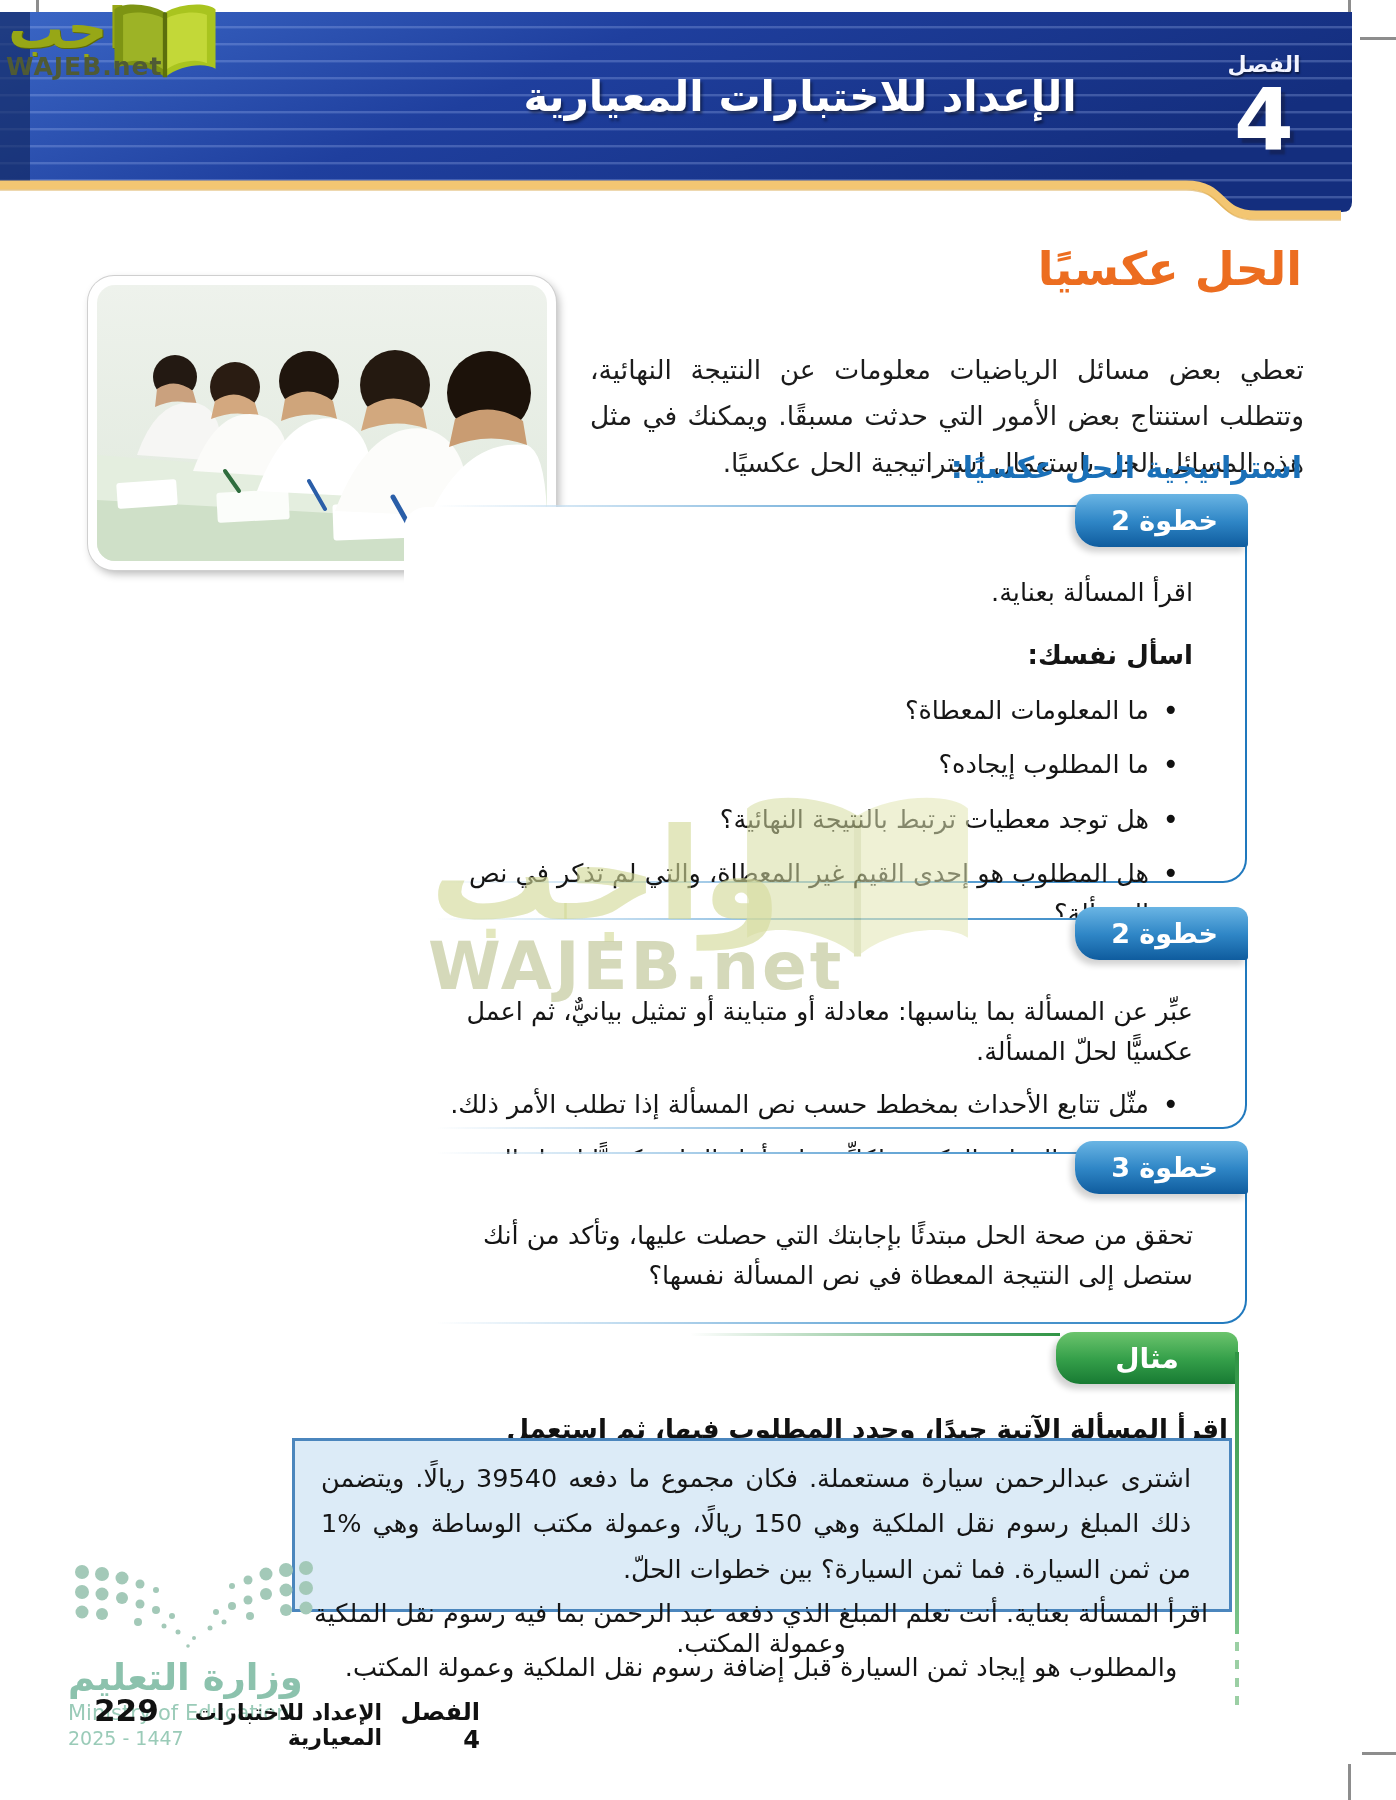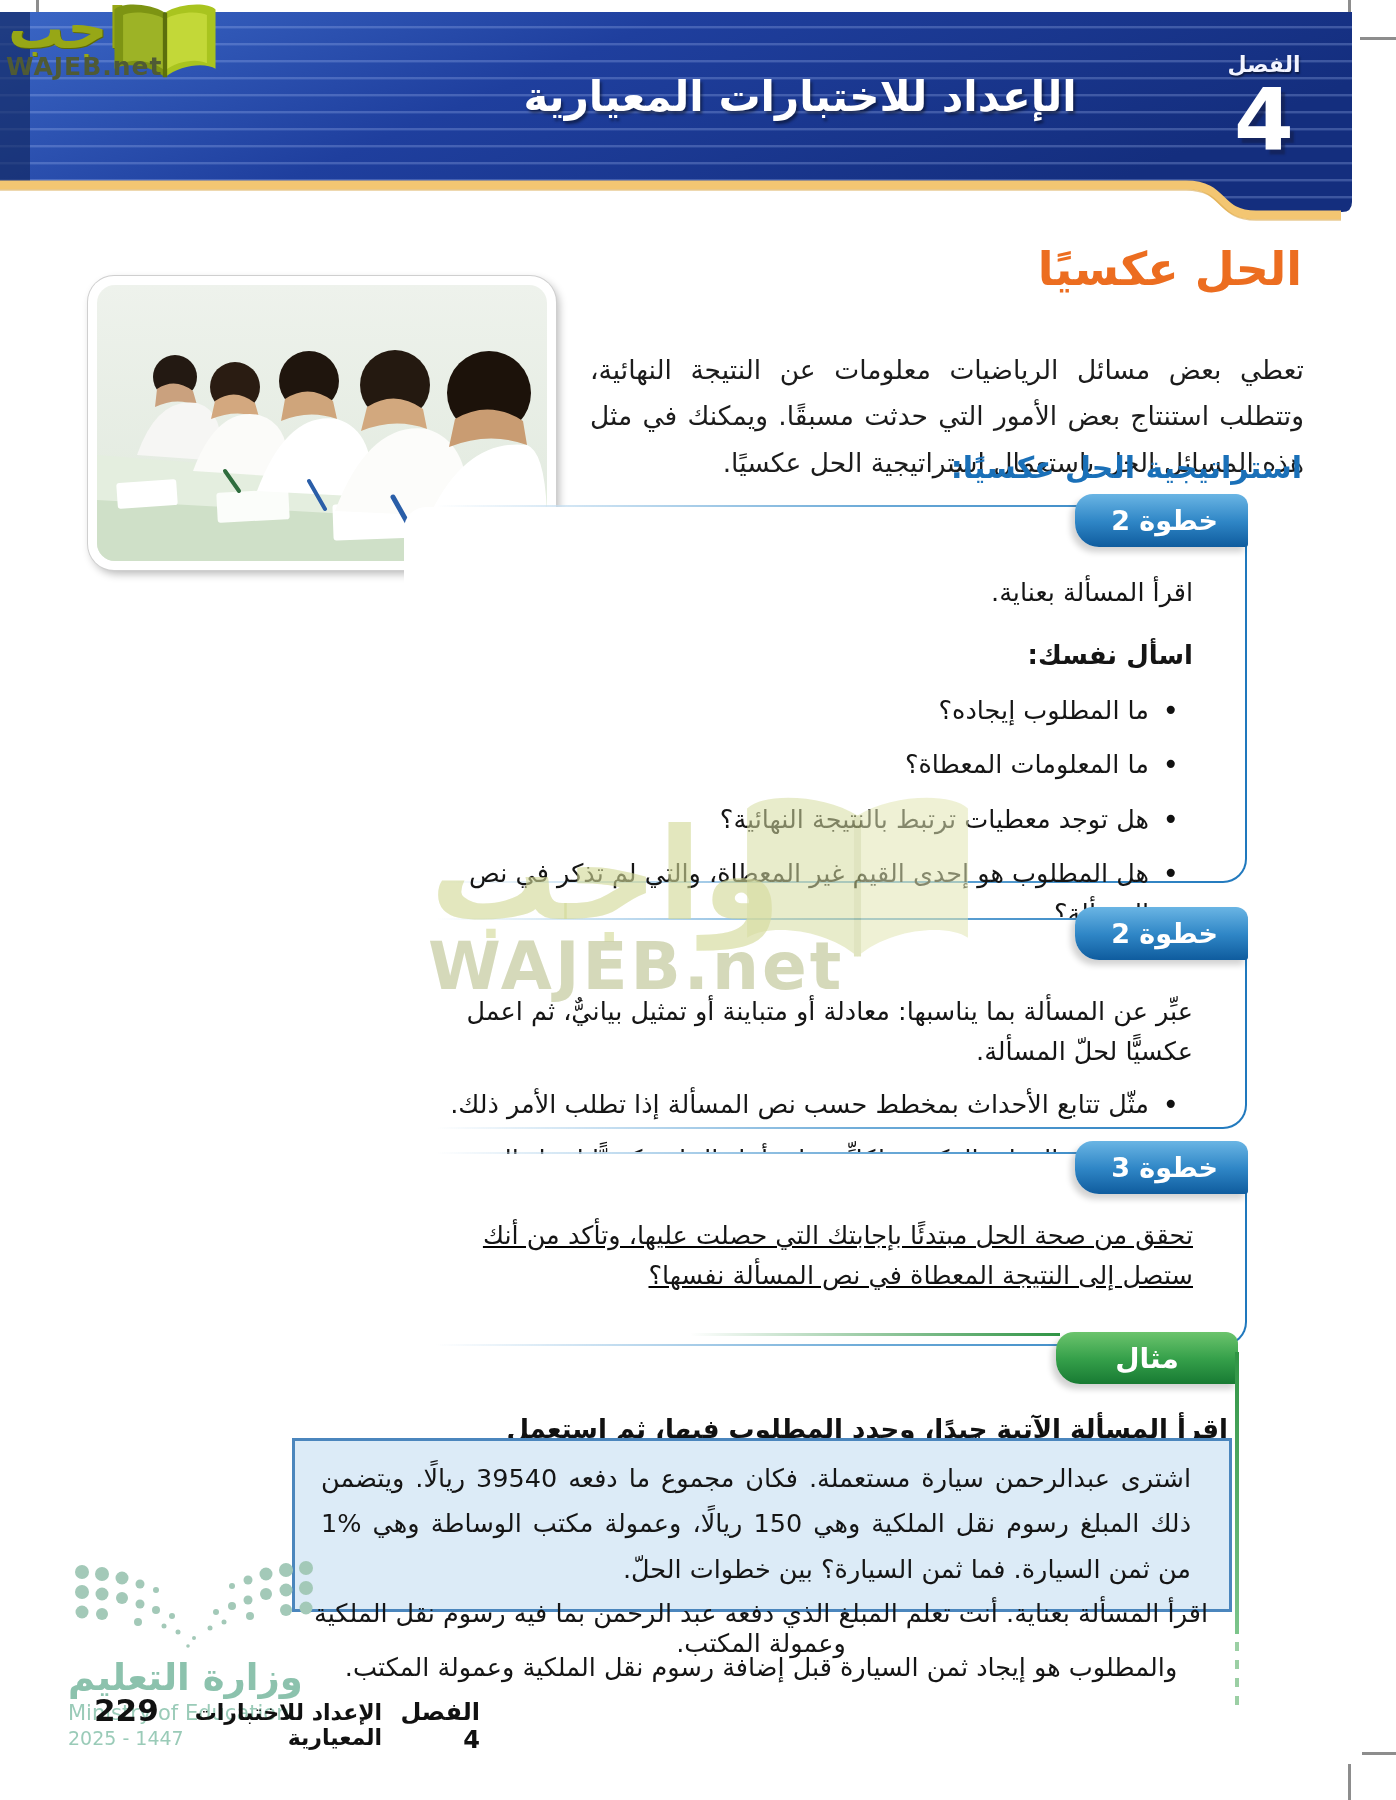--- a/index.html
+++ b/index.html
@@ -58,21 +58,21 @@
   .step-content{direction:rtl;text-align:right;color:#151515;
     padding:66px 52px 0 26px;font-size:25.5px;line-height:1.55;}
   .step-lead{margin:0;font-weight:500;}
   .step-subhead{margin:22px 0 0 0;font-weight:bold;font-size:26px;}
   .step-bullets{list-style:none;margin:16px 0 0 0;padding:0 14px 0 0;}
   .step-bullets li{position:relative;margin:0 0 15px 0;padding-right:30px;font-weight:500;}
   .step-bullets li::before{content:"•";position:absolute;right:0;top:-2px;font-size:28px;color:#111;}
 
   #step-box-1{top:505px;height:378px;}
   #step-box-2{top:918px;height:211px;}
-  #step-box-3{top:1152px;height:194px;text-decoration:underline;}
+  #step-box-3{top:1152px;height:172px;}
   #step-box-2 .step-content{padding-top:72px;}
   #step-box-3 .step-content{padding-top:62px;}
   #step-box-2 .step-bullets{margin-top:14px;}
 
   
   #example-tab{position:absolute;left:1056px;top:1332px;width:182px;height:52px;
     display:flex;align-items:center;justify-content:center;color:#fff;
     font-size:28px;font-weight:bold;border-radius:18px 12px 3px 24px;
     background:linear-gradient(180deg,#6cc46d 0%,#35a04a 52%,#187a33 100%);
     box-shadow:-4px 5px 6px rgba(0,0,0,.18);}
@@ -215,22 +215,22 @@
   <div id="lesson-title" class="rtl">الحل عكسيًا</div>
   <p id="intro" class="rtl">تعطي بعض مسائل الرياضيات معلومات عن النتيجة النهائية، وتتطلب استنتاج بعض الأمور التي حدثت مسبقًا. ويمكنك في مثل هذه المسائل الحل باستعمال استراتيجية الحل عكسيًا.</p>
   <div id="strategy-heading" class="rtl">استراتيجية الحل عكسيًا:</div>
 
   <div id="step-box-1" class="step-box">
     <div class="step-tab">خطوة 2</div>
     <div class="step-content">
       <p class="step-lead">اقرأ المسألة بعناية.</p>
       <p class="step-subhead">اسأل نفسك:</p>
       <ul class="step-bullets">
+        <li>ما المعلومات المعطاة؟</li>
         <li>ما المطلوب إيجاده؟</li>
-        <li>ما المعلومات المعطاة؟</li>
         <li>هل توجد معطيات ترتبط بالنتيجة النهائية؟</li>
         <li>هل المطلوب هو إحدى القيم غير المعطاة، والتي لم تذكر في نص المسألة؟</li>
         <li>ما العمليات المستعملة في المسألة؟</li>
       </ul>
     </div>
   </div>
 
   <div id="step-box-2" class="step-box">
     <div class="step-tab">خطوة 2</div>
     <div class="step-content">

